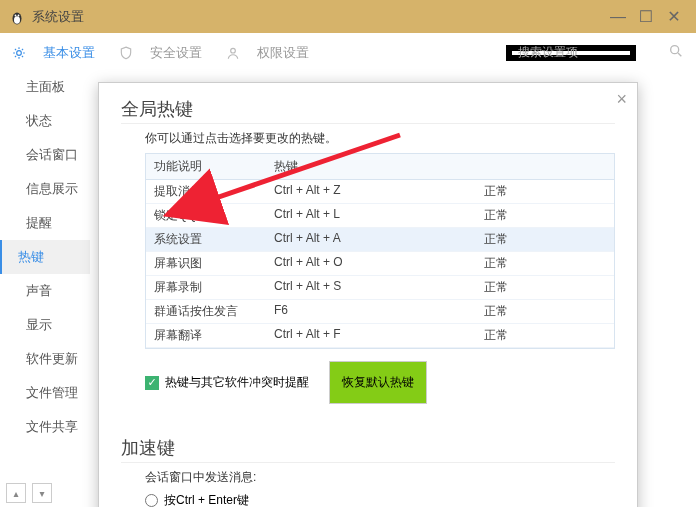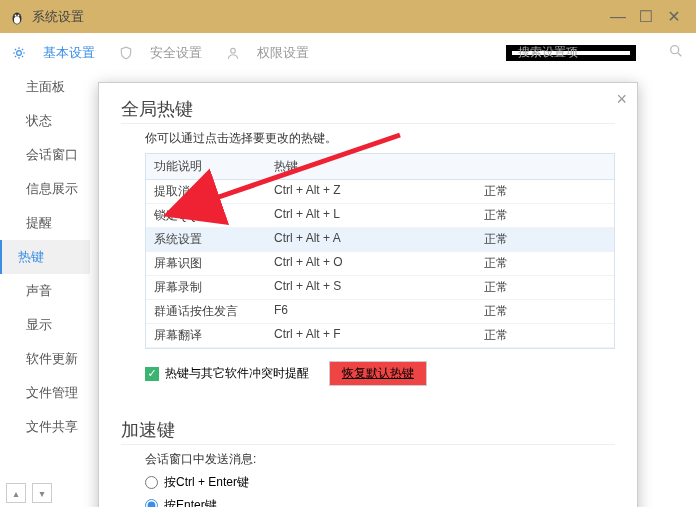--- a/index.html
+++ b/index.html
@@ -36,21 +36,21 @@
 .hktable .head div { padding: 4px 8px; }
 .hktable .row { display: flex; border-bottom: 1px solid #eef3f9; }
 .hktable .row div { padding: 3px 8px; }
 .hktable .row.sel { background: #eaf2fb; }
 .hktable .c1 { width: 120px; }
 .hktable .c2 { width: 210px; }
 .hktable .c3 { flex: 1; }
 
 .modal .checkrow { margin: 12px 0 0 24px; display: flex; align-items: center; gap: 20px; font-size: 12px; }
 .modal .checkrow .cb { width: 14px; height: 14px; background: #3cb371; color: #fff; display: inline-flex; align-items: center; justify-content: center; font-size: 11px; margin-right: 6px; }
-.modal button.restore { border: 1px solid #ccc; background: #ef4444; padding: 3px 12px; font-size: 12px; cursor: pointer; text-decoration: underline; }
+.modal button.restore { border: 1px solid #ccc; background: #84cc16; padding: 12px 12px; font-size: 12px; cursor: pointer; }
 
 .modal .accel { margin-top: 32px; }
 .modal .accel .sub { margin-left: 24px; font-size: 12px; color: #333; }
 .modal .accel .radio { margin: 6px 0 0 24px; display: flex; align-items: center; gap: 6px; font-size: 12px; }
 .modal .accel input[type=radio] { accent-color: #3a8ee6; }
 
 .arrow { position: absolute; pointer-events: none; }
 </style>
 </head>
 <body>

